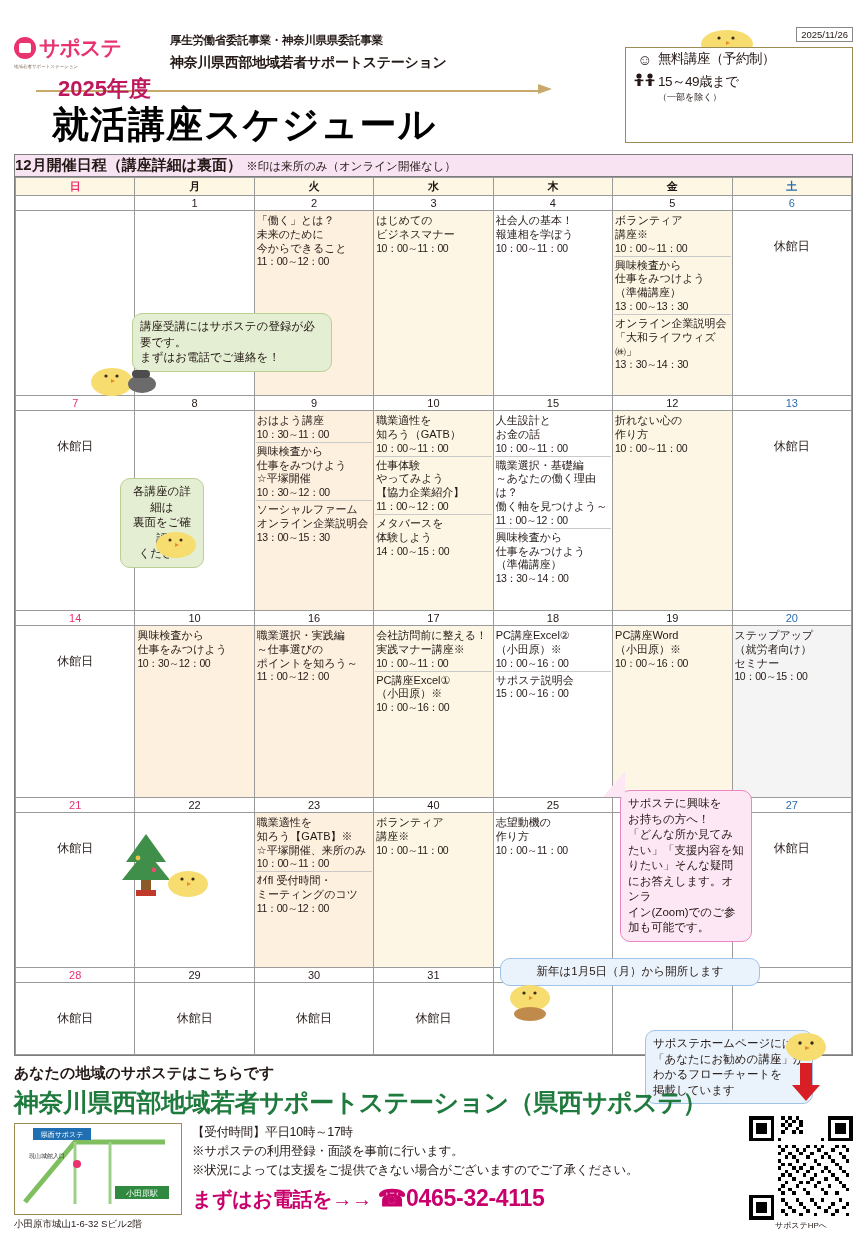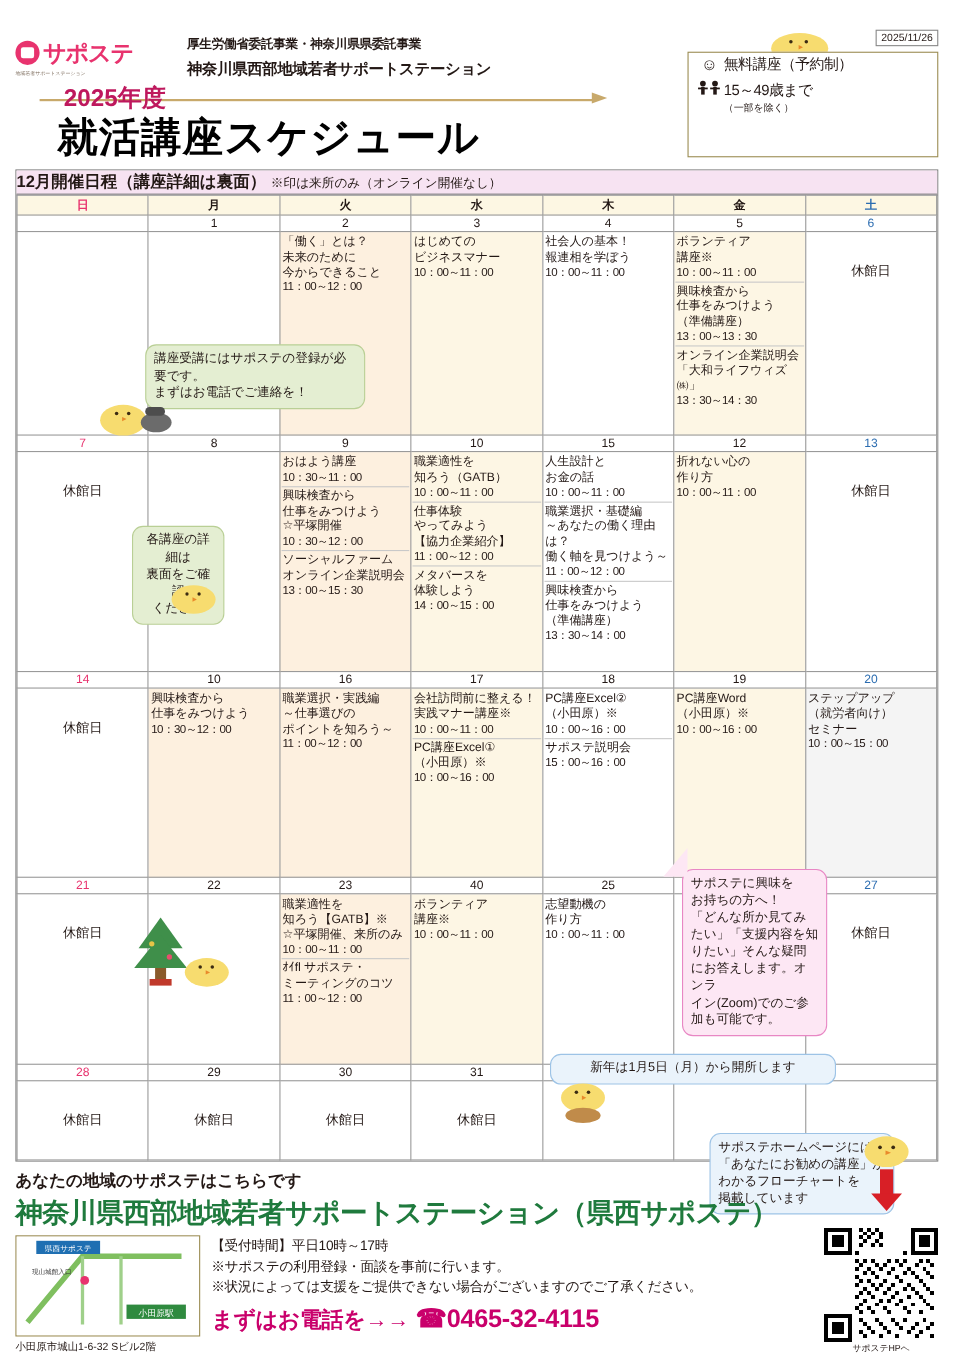--- a/index.html
+++ b/index.html
@@ -403,21 +403,21 @@
           </td>
           <td class="bg-white" style="height: 155px;"></td>
           <td class="bg-orange" style="height: 155px;">
             <div class="evt blk">
               <div style="white-space: pre-line;">職業適性を
 知ろう【GATB】※
 ☆平塚開催、来所のみ</div>
               <div class="tm">10：00～11：00</div>
             </div>
             <div class="evt blk">
-              <div style="white-space: pre-line;">ｵ﬋ｲﬂ サポステ・
+              <div style="white-space: pre-line;">ｵ﬋ｲﬂ 受付時間・
 ミーティングのコツ</div>
               <div class="tm">11：00～12：00</div>
             </div>
           </td>
           <td class="bg-cream" style="height: 155px;">
             <div class="evt blk">
               <div style="white-space: pre-line;">ボランティア
 講座※</div>
               <div class="tm">10：00～11：00</div>
             </div>

